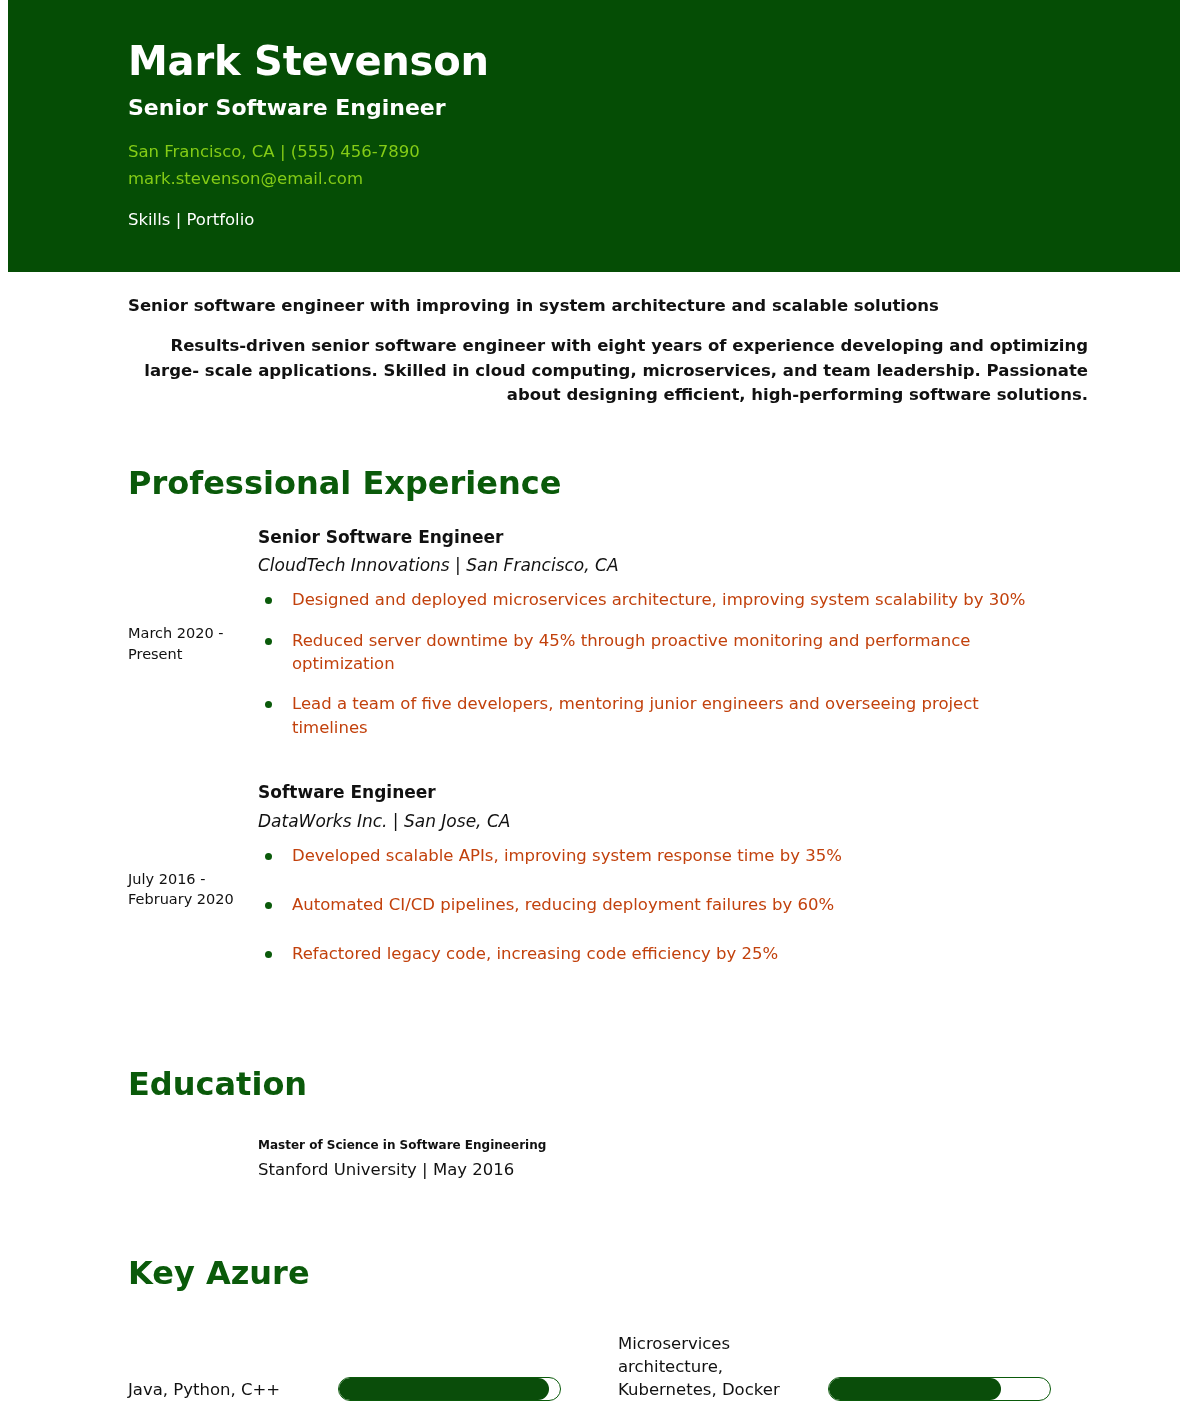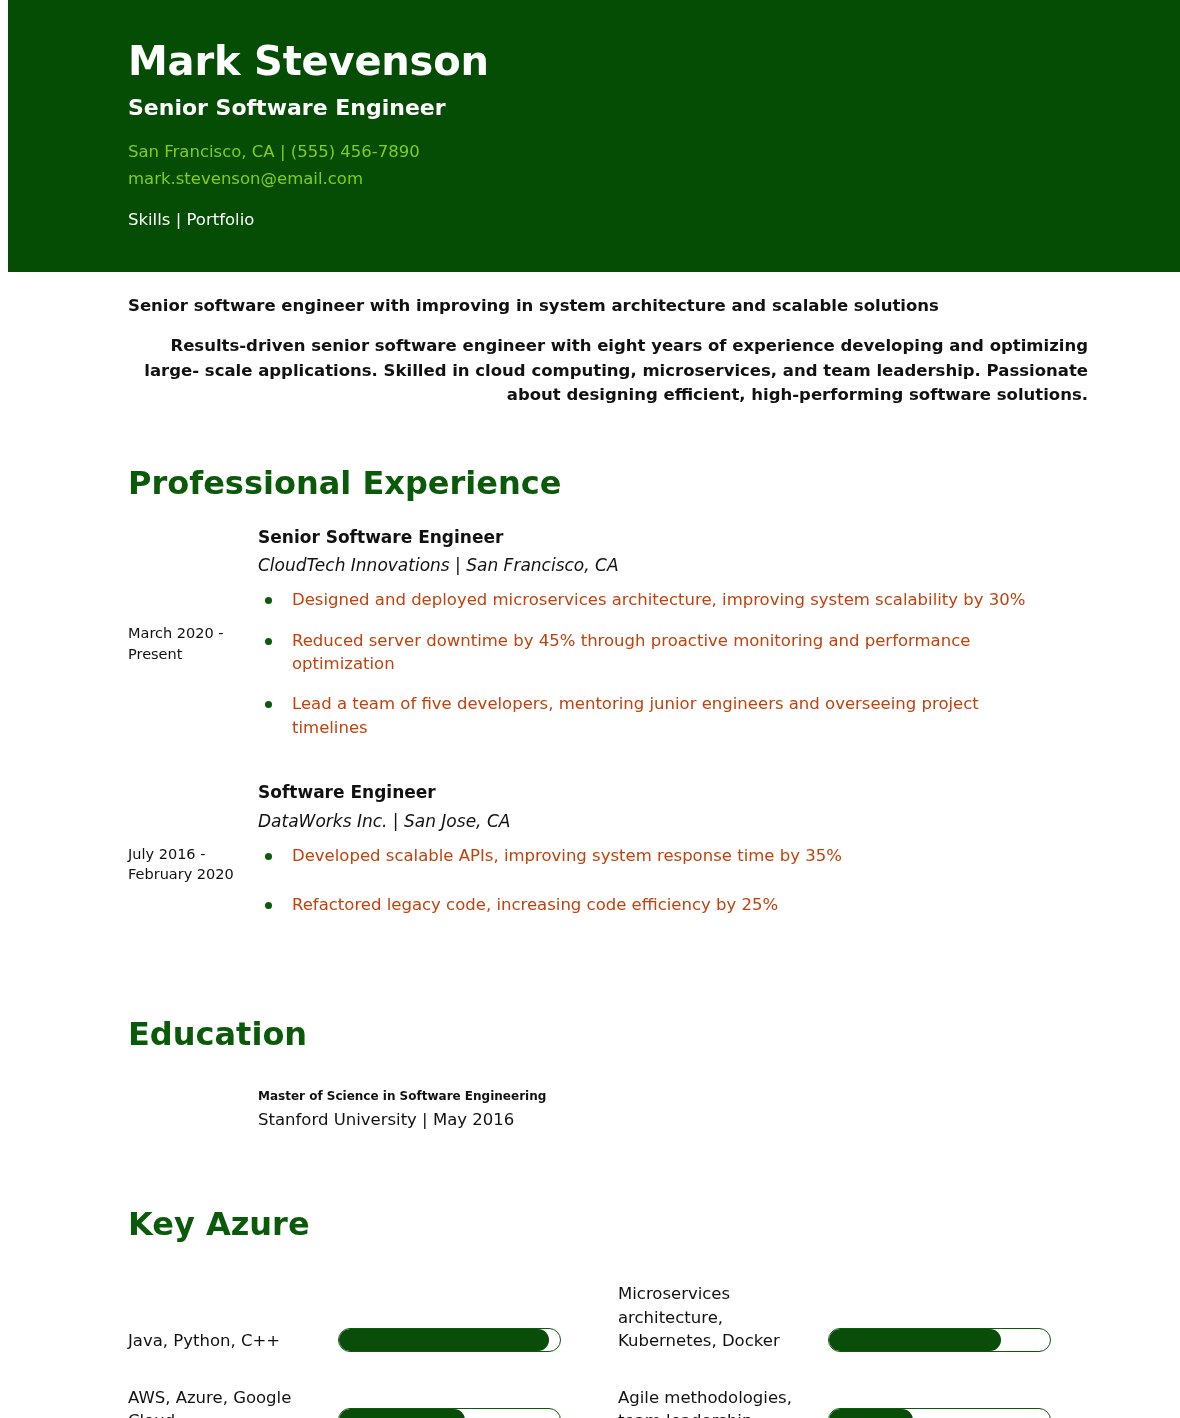--- a/index.html
+++ b/index.html
@@ -244,20 +244,21 @@
         </div>
       </div>
 
       <div class="exp-item compact">
         <div class="exp-dates">July 2016 - February 2020</div>
         <div class="exp-main">
           <p class="exp-role">Software Engineer</p>
           <p class="exp-company">DataWorks Inc. | San Jose, CA</p>
           <ul class="bullets">
             <li>Developed scalable APIs, improving system response time by 35%</li>
+            <li>Automated CI/CD pipelines, reducing deployment failures by 60%</li>
             <li>Refactored legacy code, increasing code efficiency by 25%</li>
           </ul>
         </div>
       </div>
 
     </div>
   </div>
 
   <div class="section-education">
     <h3 class="section-title">Education</h3>

